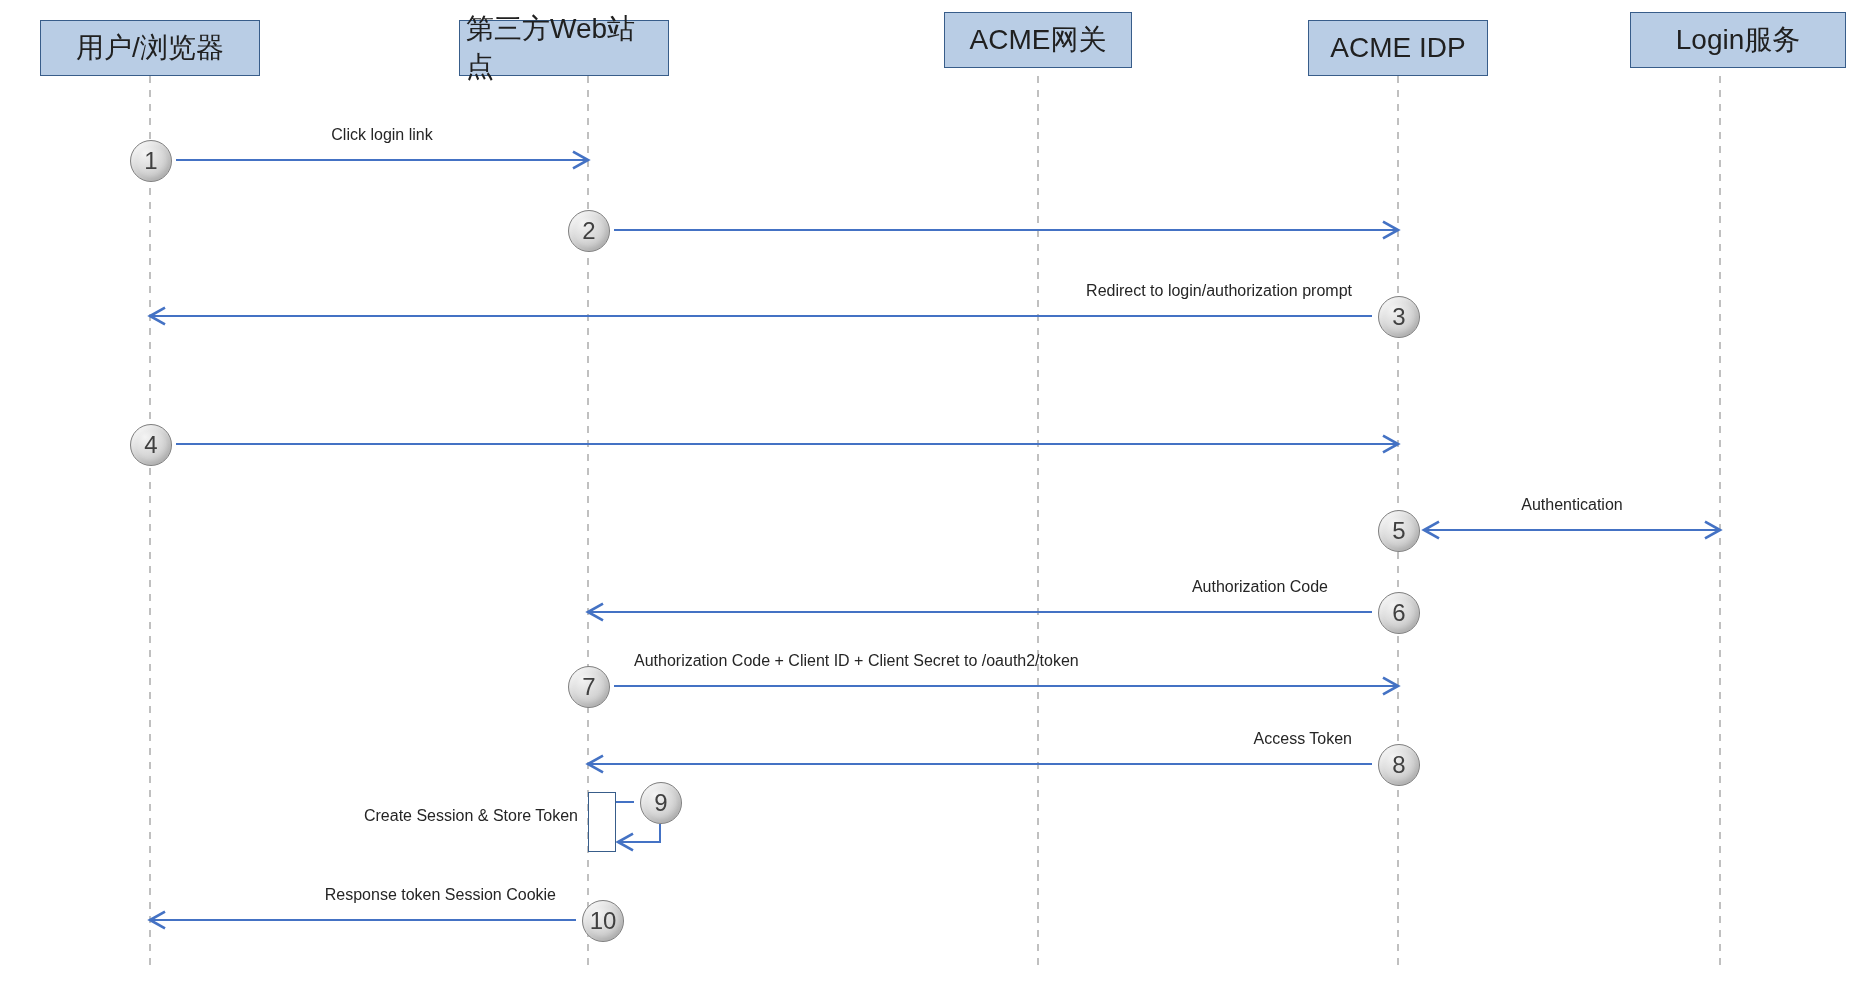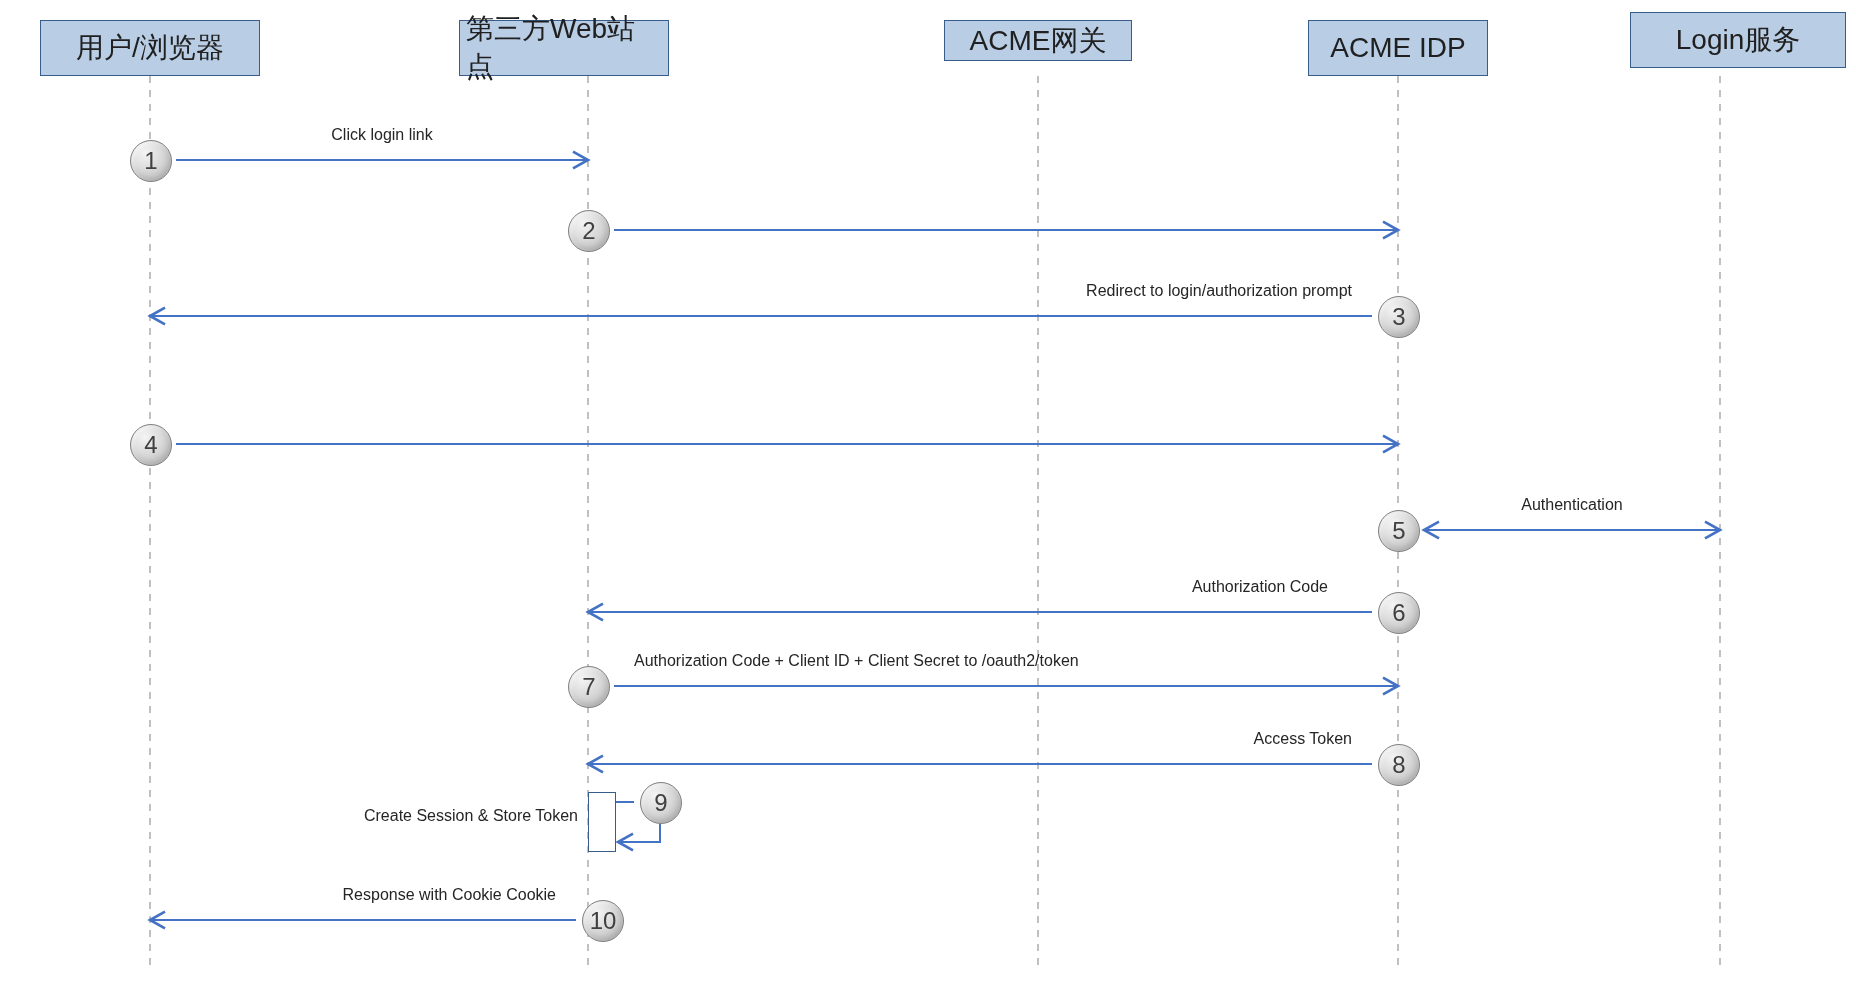--- a/index.html
+++ b/index.html
@@ -87,21 +87,21 @@
         <line x1="614" y1="686" x2="1398" y2="686" stroke="#4472C4" stroke-width="2" marker-end="url(#arrow-open)"></line>
         <line x1="1372" y1="764" x2="588" y2="764" stroke="#4472C4" stroke-width="2" marker-end="url(#arrow-open)"></line>
         <line x1="616" y1="802" x2="634" y2="802" stroke="#4472C4" stroke-width="2"></line>
         <polyline points="660,824 660,842 618,842" fill="none" stroke="#4472C4" stroke-width="2" marker-end="url(#arrow-open)"></polyline>
         <line x1="576" y1="920" x2="150" y2="920" stroke="#4472C4" stroke-width="2" marker-end="url(#arrow-open)"></line>
       </g>
 </svg>
 
 <div class="actor-box" style="left: 40px; top: 20px; width: 220px; height: 56px;">用户/浏览器</div>
 <div class="actor-box" style="left: 459px; top: 20px; width: 210px; height: 56px;">第三方Web站点</div>
-<div class="actor-box" style="left: 944px; top: 20px; width: 188px; height: 41px;">ACME网关</div>
+<div class="actor-box" style="left: 944px; top: 12px; width: 188px; height: 56px;">ACME网关</div>
 <div class="actor-box" style="left: 1308px; top: 20px; width: 180px; height: 56px;">ACME IDP</div>
 <div class="actor-box" style="left: 1630px; top: 12px; width: 216px; height: 56px;">Login服务</div>
 
 <div class="activation-box" style="left: 588px; top: 792px; width: 28px; height: 60px;"></div>
 
 <div class="step-circle" style="left: 130px; top: 140px;">1</div>
 <div class="step-circle" style="left: 568px; top: 210px;">2</div>
 <div class="step-circle" style="left: 1378px; top: 296px;">3</div>
 <div class="step-circle" style="left: 130px; top: 424px;">4</div>
 <div class="step-circle" style="left: 1378px; top: 510px;">5</div>
@@ -111,15 +111,15 @@
 <div class="step-circle" style="left: 640px; top: 782px;">9</div>
 <div class="step-circle" style="left: 582px; top: 900px;">10</div>
 
 <div class="msg-label" style="top: 126px; left: 382px; transform: translateX(-50%);">Click login link</div>
 <div class="msg-label" style="top: 282px; right: 504px; left: auto;">Redirect to login/authorization prompt</div>
 <div class="msg-label" style="top: 496px; left: 1572px; transform: translateX(-50%);">Authentication</div>
 <div class="msg-label" style="top: 578px; right: 528px; left: auto;">Authorization Code</div>
 <div class="msg-label" style="top: 652px; left: 634px; text-align: right;">Authorization Code + Client ID + Client Secret to /oauth2/token</div>
 <div class="msg-label" style="top: 730px; right: 504px; left: auto;">Access Token</div>
 <div class="msg-label" style="right: 1278px; left: auto; top: 807px;">Create Session &amp; Store Token</div>
-<div class="msg-label" style="top: 886px; right: 1300px; left: auto;">Response with Cookie Cookie</div>
+<div class="msg-label" style="top: 886px; right: 1300px; left: auto;">Response token Session Cookie</div>
 
 </div>
 
 </body></html>

